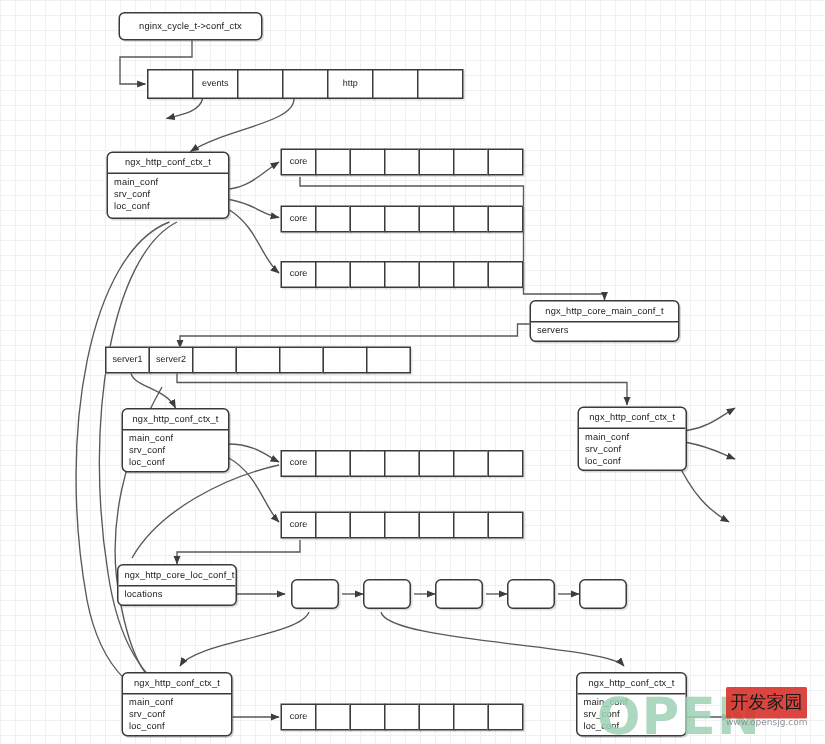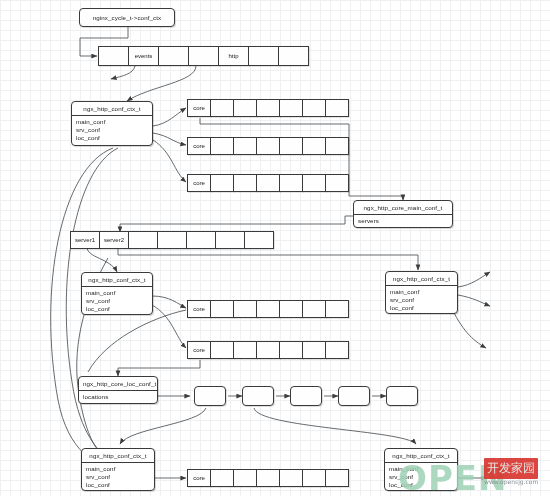--- a/index.html
+++ b/index.html
@@ -100,21 +100,21 @@
     position:absolute;left:0;top:6px;
     font-size:34px;font-weight:bold;
     letter-spacing:1px;
     font-family:"DejaVu Sans",sans-serif;
     color:#9fd2b6;
     opacity:.85;
   }
   #watermark .cnbox{
     position:absolute;left:86px;top:6px;
     background:#d9332c;
-    color:#e5e5e5;
+    color:#000000;
     font-size:12px;
     padding:2px 3px;
     letter-spacing:0px;
     font-family:Liberation Sans, sans-serif;
     border-radius:1px;
     opacity:.9;
   }
   #watermark .url{
     position:absolute;left:86px;top:26px;
     font-size:6px;color:#8c9196;

